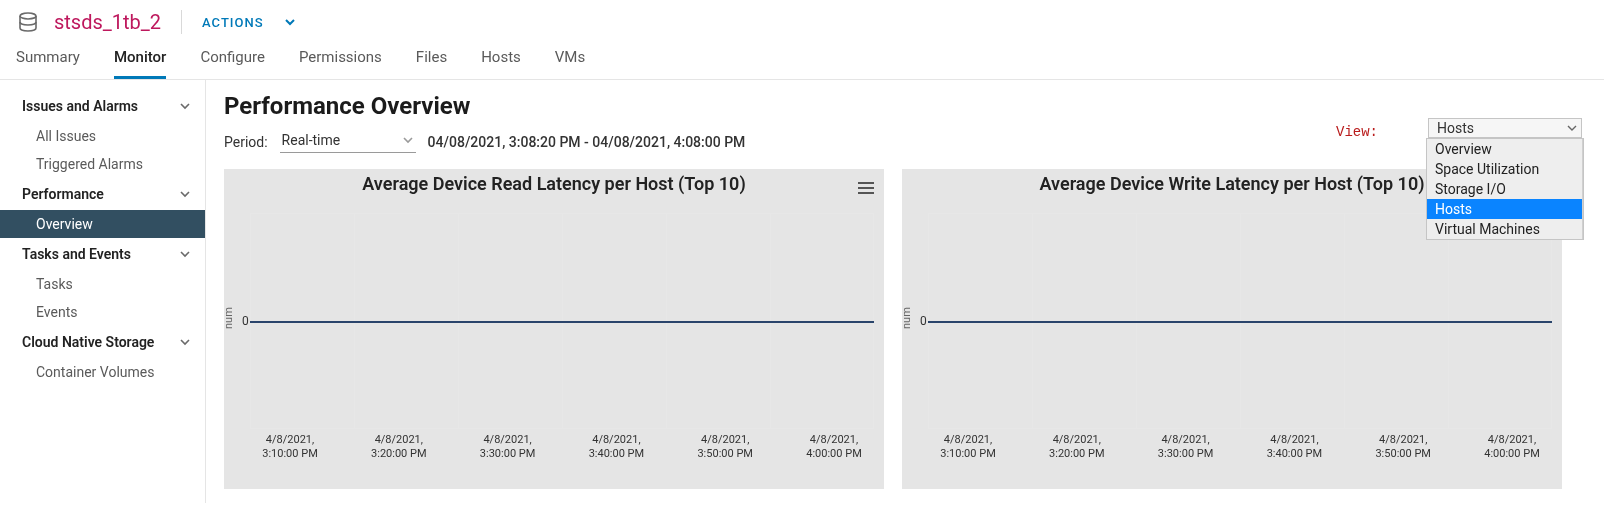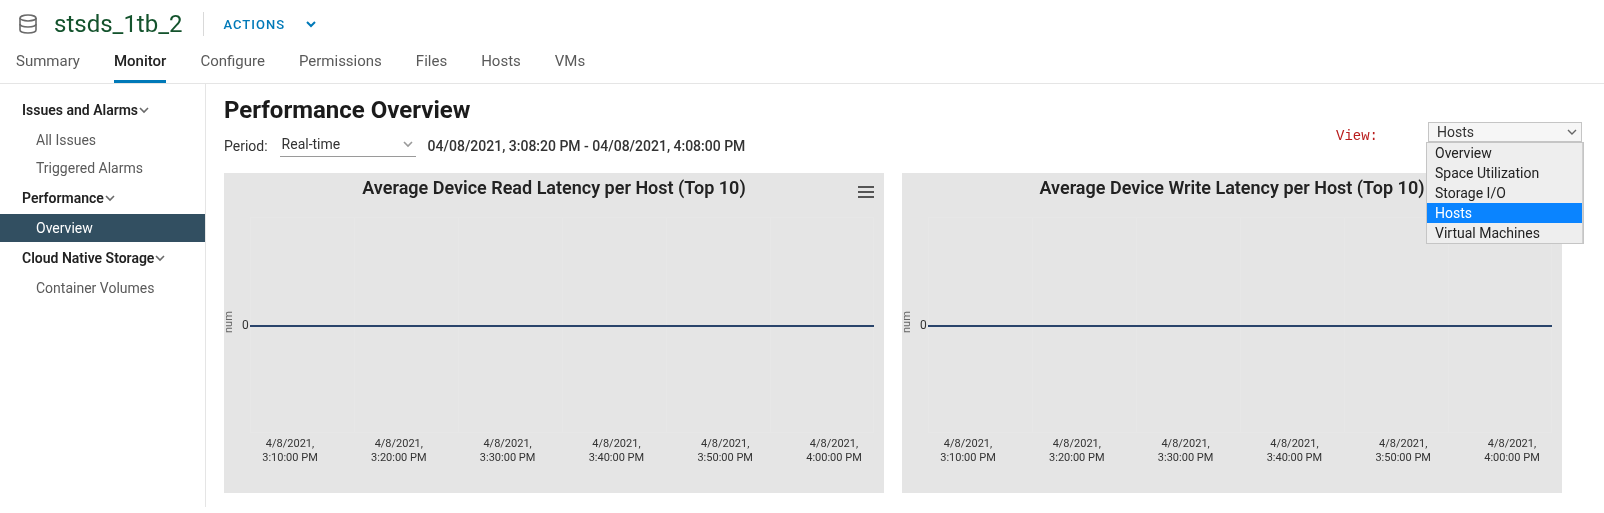--- a/index.html
+++ b/index.html
@@ -16,23 +16,23 @@
 
   
   .header {
     display: flex;
     align-items: center;
     padding: 10px 16px 6px 16px;
     gap: 14px;
   }
   .header .ds-icon svg { display:block; }
   .title {
-    font-size: 24px;
+    font-size: 20px;
     font-weight: 400;
-    color: #14532d;
+    color: #be185d;
   }
   .vdiv {
     width: 1px;
     height: 24px;
     background: #d9d9d9;
     margin: 0 6px;
   }
   .actions-link {
     color: #0079b8;
     font-size: 13px;
@@ -74,20 +74,21 @@
     border-right: 1px solid #e5e5e5;
     padding-top: 10px;
     flex: 0 0 206px;
   }
   .side-group {
     font-size: 14px;
   }
   .side-group-header {
     display:flex;
     align-items:center;
+    justify-content:space-between;
     padding: 8px 14px 8px 22px;
     font-weight: 600;
     color: #222;
     cursor: pointer;
   }
   .side-group-header svg { display:block; }
   .side-item {
     padding: 6px 14px 6px 36px;
     color: #5a5a5a;
     cursor: pointer;
@@ -310,20 +311,30 @@
     <div class="side-group">
       <div class="side-group-header">
         <span>Performance</span>
         <svg width="12" height="12" viewBox="0 0 12 12">
             <path d="M2 4 L6 8 L10 4" fill="none" stroke="#6a6a6a" stroke-width="1.6"></path>
           </svg>
       </div>
       <div class="side-item active">Overview</div>
     </div>
 
+    <div class="side-group">
+      <div class="side-group-header">
+        <span>Tasks and Events</span>
+        <svg width="12" height="12" viewBox="0 0 12 12">
+            <path d="M2 4 L6 8 L10 4" fill="none" stroke="#6a6a6a" stroke-width="1.6"></path>
+          </svg>
+      </div>
+      <div class="side-item">Tasks</div>
+      <div class="side-item">Events</div>
+    </div>
 
     <div class="side-group">
       <div class="side-group-header">
         <span>Cloud Native Storage</span>
         <svg width="12" height="12" viewBox="0 0 12 12">
             <path d="M2 4 L6 8 L10 4" fill="none" stroke="#6a6a6a" stroke-width="1.6"></path>
           </svg>
       </div>
       <div class="side-item">Container Volumes</div>
     </div>

